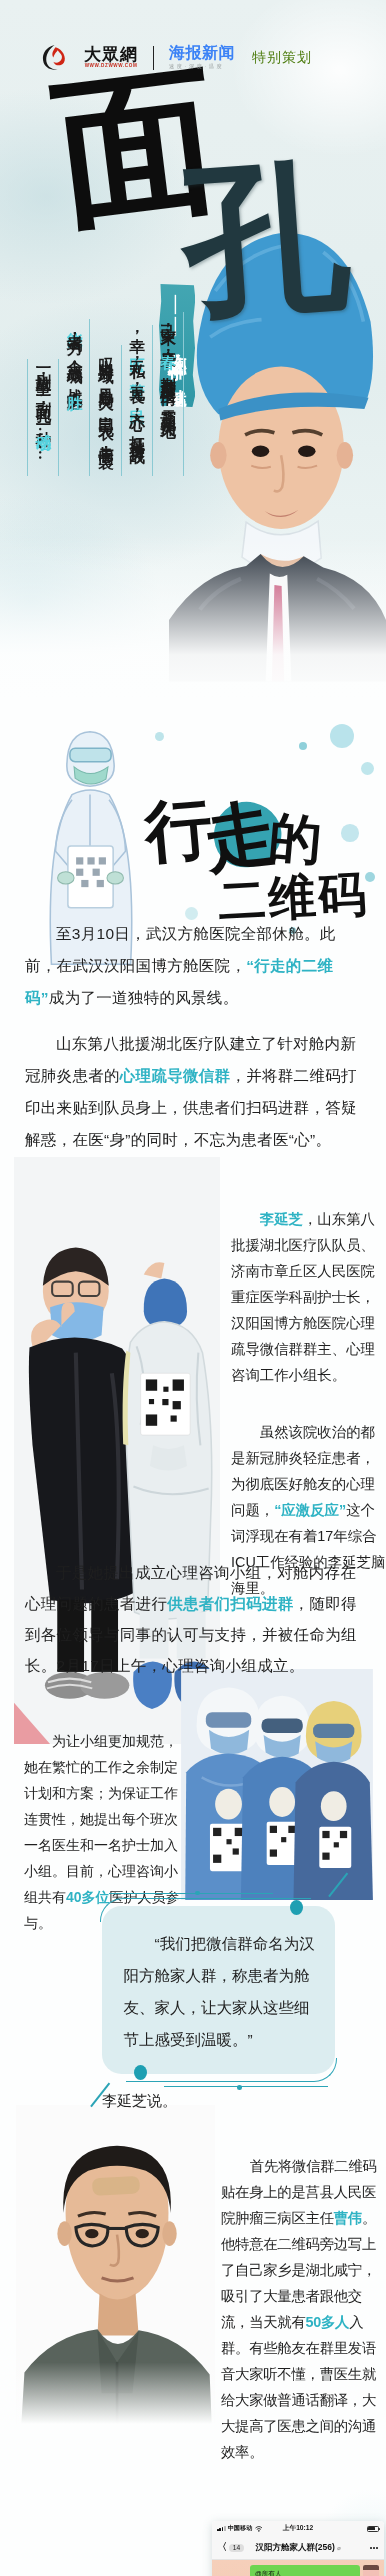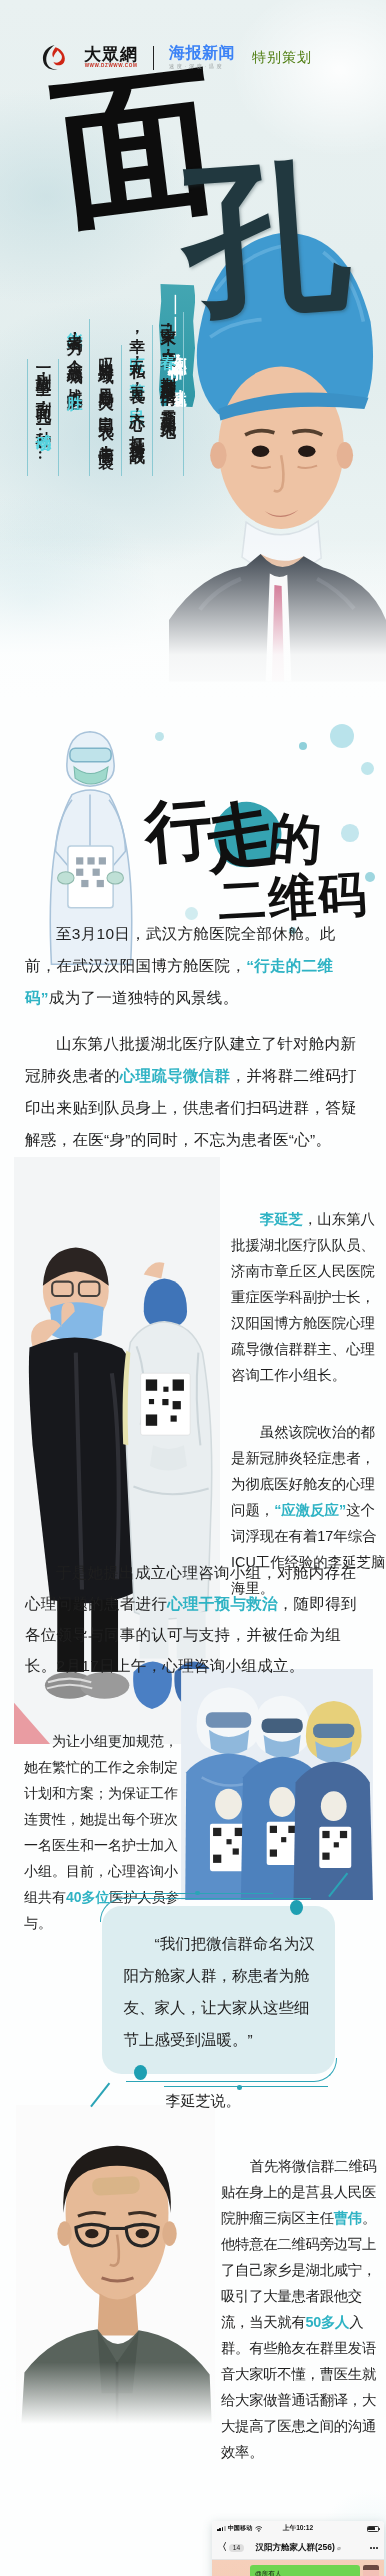--- a/index.html
+++ b/index.html
@@ -66,21 +66,21 @@
 .ql-bot{position:absolute;bottom:-8.2px;right:-2.1px;left:24px;height:24px;border-bottom:1.5px solid #2ba4b6;border-right:1.5px solid #2ba4b6;border-bottom-right-radius:23px;}
 .ql-bot2{position:absolute;bottom:-13.4px;right:7.2px;left:62px;height:5.2px;border-bottom:1.5px solid #2ba4b6;}
 .qdot{position:absolute;background:#1e9fb2;border-radius:50%;}
 .qd1{width:13.4px;height:15.5px;top:-6.2px;right:32px;}
 .qd2{width:13.4px;height:15.5px;bottom:-6.2px;left:32px;}
 .qd3{width:4.6px;height:4.6px;top:-15.5px;left:93px;background:#2ba4b6;}
 .qd4{width:4.6px;height:4.6px;bottom:-15.5px;right:93px;background:#2ba4b6;}
 .qslash{position:absolute;width:30px;height:1.5px;background:#2ba4b6;}
 .qs1{top:-21.6px;right:-17.5px;transform:rotate(-52deg);}
 .qs2{bottom:-21.6px;left:-17.5px;transform:rotate(-52deg);}
-.quote-attr{margin-top:17.5px;text-align:center;padding-right:31px;font-size:15px;color:#222;}
+.quote-attr{margin-top:17.5px;text-align:left;padding-right:31px;font-size:15px;color:#222;}
 
 .phone{position:absolute;left:212px;top:2521px;width:172px;height:272px;background:#fff;border-radius:4.1px;overflow:hidden;z-index:6;box-shadow:0 2.1px 9.3px rgba(80,110,115,.25);}
 .p-status{height:15.5px;background:#f7f7f7;display:flex;align-items:center;padding:0 5.2px;font-size:6.2px;font-weight:bold;color:#111;position:relative;}
 .sig{display:flex;align-items:flex-end;gap:0.8px;margin-right:2.1px;}
 .sig i{display:block;width:1.5px;background:#111;border-radius:0.5px;}
 .sig i:nth-child(1){height:2.1px}.sig i:nth-child(2){height:3.1px}.sig i:nth-child(3){height:4.1px}.sig i:nth-child(4){height:5.2px;background:#b9b9b9}
 .wifi{margin-left:2.1px;}
 .p-time{position:absolute;left:0;right:0;text-align:center;font-size:6.7px;}
 .batt{margin-left:auto;width:12px;height:5.7px;border:0.8px solid #333;border-radius:1.5px;position:relative;}
 .batt::before{content:"";position:absolute;left:0.5px;top:0.5px;bottom:0.5px;width:70%;background:#222;border-radius:0.5px;}
@@ -233,21 +233,21 @@
     <path d="M270 560 Q300 574 330 560 L336 600 Q300 618 264 600 Z" fill="#e3e9eb"></path>
     <rect x="244" y="884" width="56" height="90" fill="#e9eef0"></rect>
     <rect x="316" y="884" width="56" height="90" fill="#e9eef0"></rect>
     <path d="M232 1000 Q270 960 306 1000 Q312 1060 268 1072 Q226 1060 232 1000 Z" fill="#4a7fc4"></path>
     <path d="M312 1000 Q350 960 386 1000 Q392 1060 348 1072 Q306 1060 312 1000 Z" fill="#3f6fb0"></path>
     <path d="M252 228 Q268 198 292 206 L286 236 Z" fill="#ecc3a6"></path>
   </svg>
   <div class="side" style="left:231px;top:1162px;width:155px"><span class="hl">李延芝</span><span>，山东第八批援湖北医疗队队员、济南市章丘区人民医院重症医学科副护士长，汉阳国博方舱医院心理疏导微信群群主、心理咨询工作小组长。</span></div>
   <div class="side" style="left:231px;top:1375px;width:155px"><span>虽然该院收治的都是新冠肺炎轻症患者，为彻底医好舱友的心理问题，</span><span class="hl">“应激反应”</span><span>这个词浮现在有着17年综合ICU工作经验的李延芝脑海里。</span></div>
 
-  <p class="para" style="top:1557px;line-height:31px"><span>于是她提出成立心理咨询小组，对舱内存在心理问题的患者进行</span><span class="hl">心理干预与救治</span><span>，随即得到各位领导与同事的认可与支持，并被任命为组长。2月17日上午，心理咨询小组成立。</span></p>
+  <p class="para" style="top:1557px;line-height:31px"><span>于是她提出成立心理咨询小组，对舱内存在心理问题的患者进行</span><span class="hl">供患者们扫码进群</span><span>，随即得到各位领导与同事的认可与支持，并被任命为组长。2月17日上午，心理咨询小组成立。</span></p>
 
   <div class="side" style="left:24px;top:1684px;width:163px;font-size:14px"><span>为让小组更加规范，她在繁忙的工作之余制定计划和方案；为保证工作连贯性，她提出每个班次一名医生和一名护士加入小组。目前，心理咨询小组共有</span><span class="hl">40多位</span><span>医护人员参与。</span></div>
   <svg class="photo" style="left:181px;top:1669px" width="192" height="231" viewBox="0 0 372 448">
     <rect width="372" height="448" fill="#e8eef4"></rect>
     <g>
       <path d="M30 110 Q30 40 92 36 Q154 40 154 110 Q154 160 92 164 Q30 160 30 110 Z" fill="#f4f7f9"></path>
       <rect x="48" y="84" width="88" height="30" rx="12" fill="#6f8fb4"></rect>
       <path d="M54 118 Q92 146 132 118 L128 156 Q92 176 58 154 Z" fill="#8fb8dc"></path>
       <path d="M10 200 Q40 166 92 164 Q146 166 172 200 L178 448 L8 448 Z" fill="#5b8fc9"></path>
       <path d="M40 210 Q90 240 150 214" stroke="#7aa6d6" stroke-width="5" fill="none"></path>

